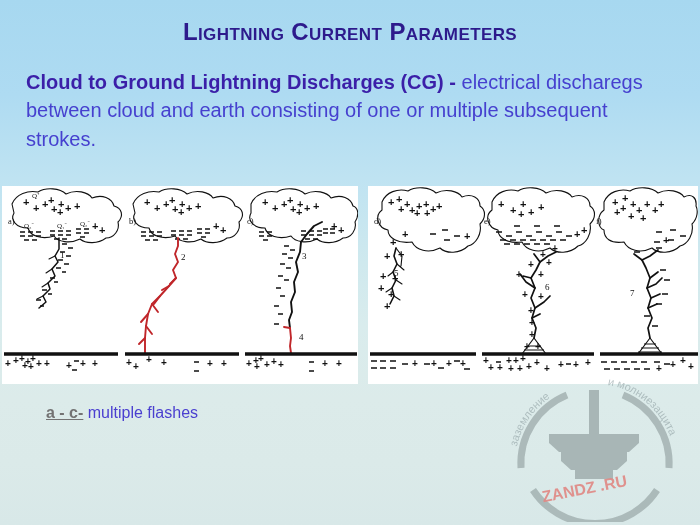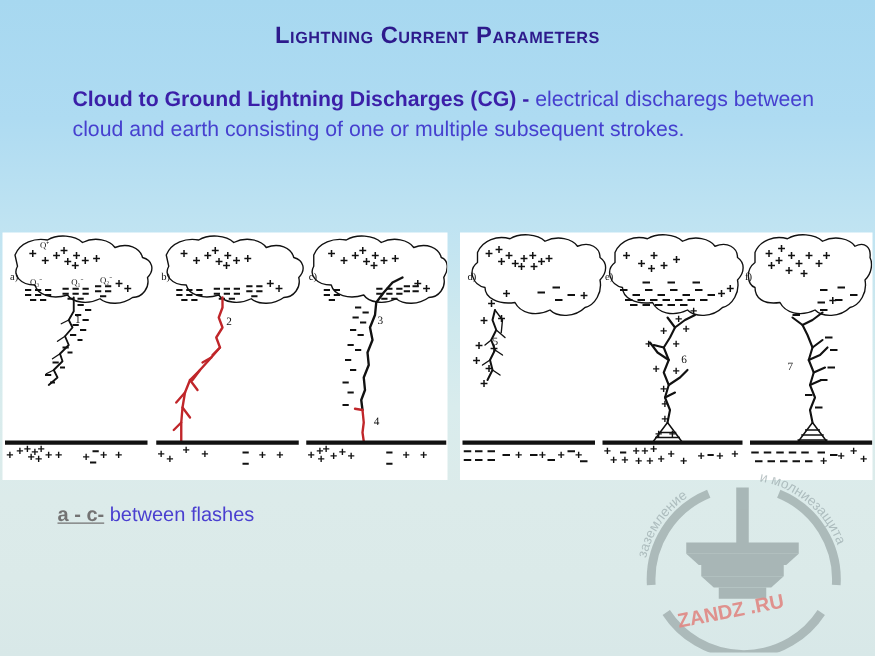--- a/index.html
+++ b/index.html
@@ -12,31 +12,30 @@
     position:relative;
   }
   #slide{position:absolute;inset:0;}
 
   
   .title{
     position:absolute;left:0;right:0;top:18px;
     text-align:center;
     color:#2d1a8c;
     font-weight:bold;
-    font-size:19px;
+    font-size:24px;
     font-variant:small-caps;
     letter-spacing:.4px;
   }
 
   
   .para{
     position:absolute;left:26px;right:24px;top:68px;
-    font-size:17px;line-height:1.42;
+    font-size:20px;line-height:1.42;
     color:#4640cf;
-    margin-left:32px;
   }
   .para .lead{color:#3b1fa8;font-weight:bold;}
 
   
   .panelwrap{position:absolute;left:0;top:186px;width:700px;height:198px;}
   .panel{
     position:absolute;top:0;height:198px;background:#ffffff;overflow:hidden;
   }
   #panel-left{left:2px;width:356px;}
   #panel-right{left:368px;width:330px;}
@@ -411,21 +410,21 @@
           <text x="288" y="186">+</text>
             <text x="302" y="182">+</text>
             <text x="312" y="178">+</text>
             <text x="320" y="184">+</text>
         </g>
       </svg>
     </div>
   </div>
 
   <div class="caption" id="caption-left">
-    <b>a - c-</b><span> between flashes</span>
+    <b>a - c-</b><span> multiple flashes</span>
   </div>
 
   <div class="watermark">
     <svg width="196" height="150" viewBox="0 0 196 150">
       <defs>
         <path id="arcL" d="M 18,92 A 80,80 0 0 1 98,12"></path>
         <path id="arcR" d="M 98,12 A 80,80 0 0 1 178,92"></path>
       </defs>
 
       <g fill="none" stroke="#9aa8a8" stroke-width="7" opacity="0.72">

